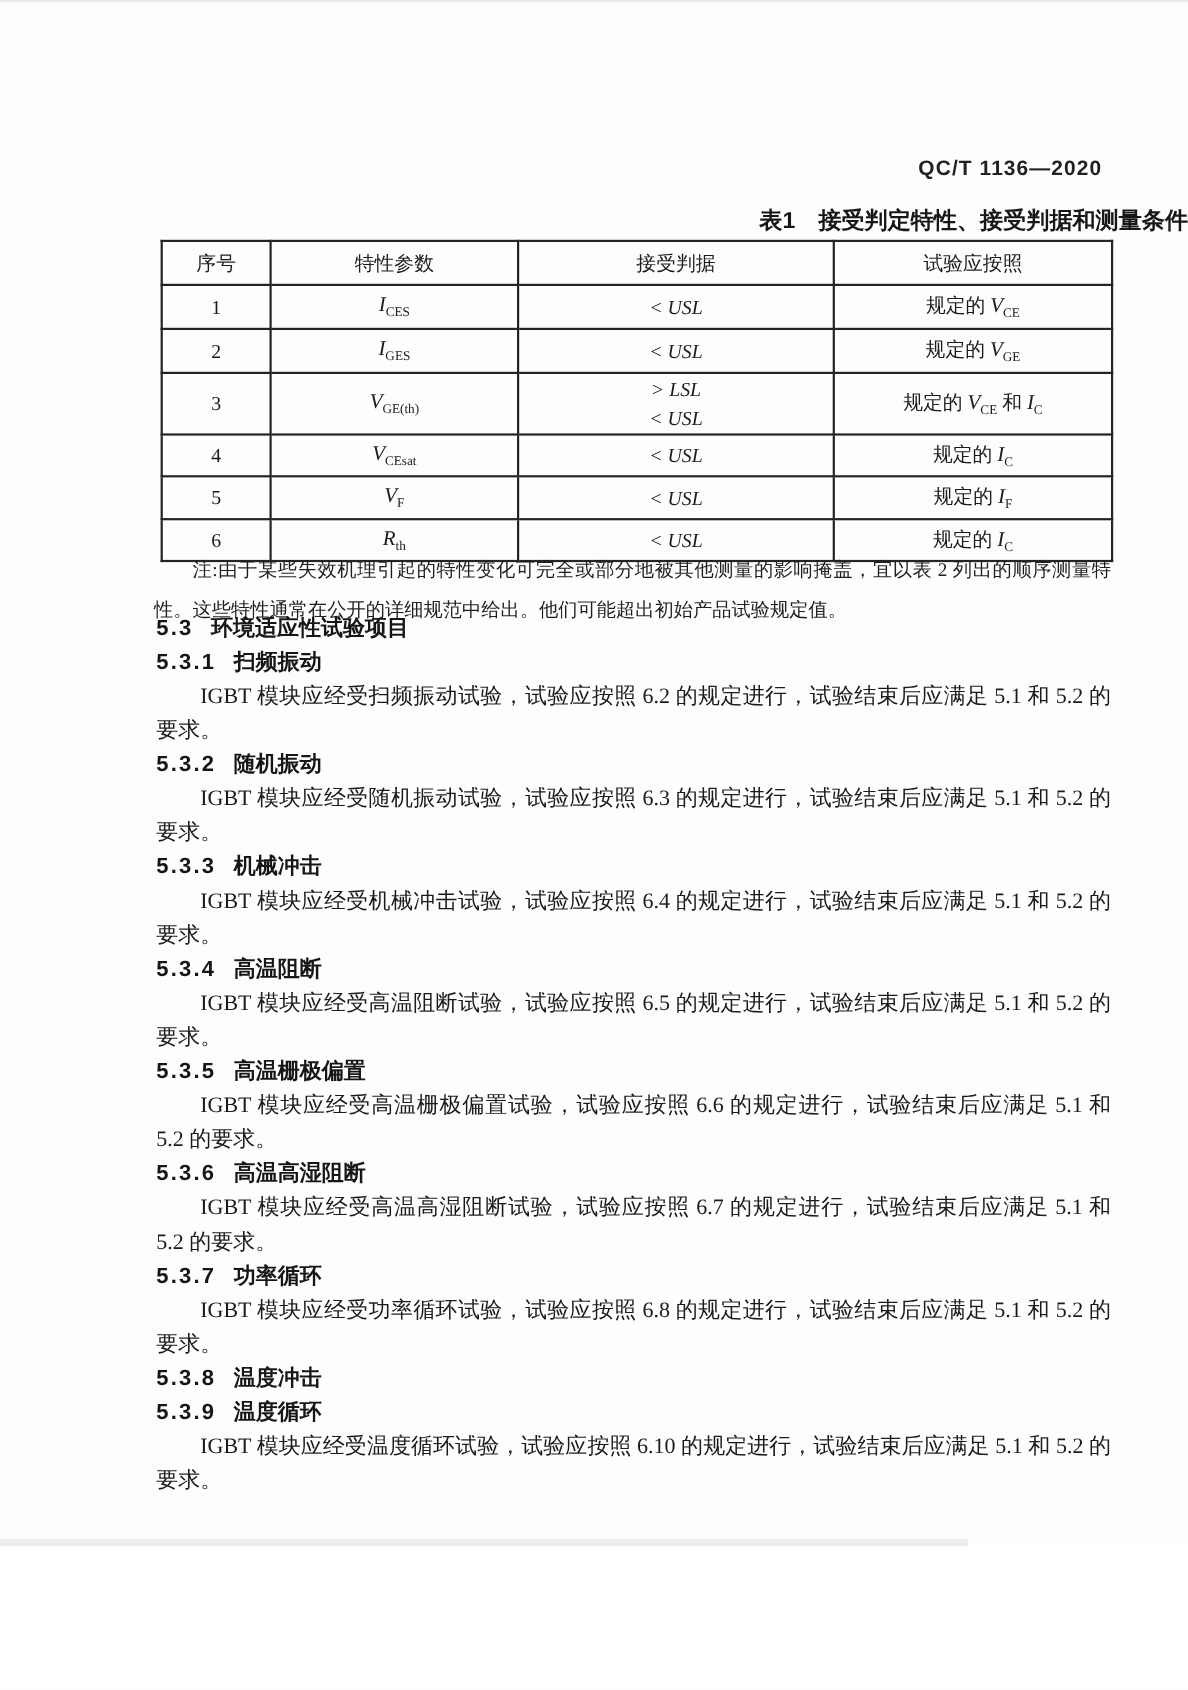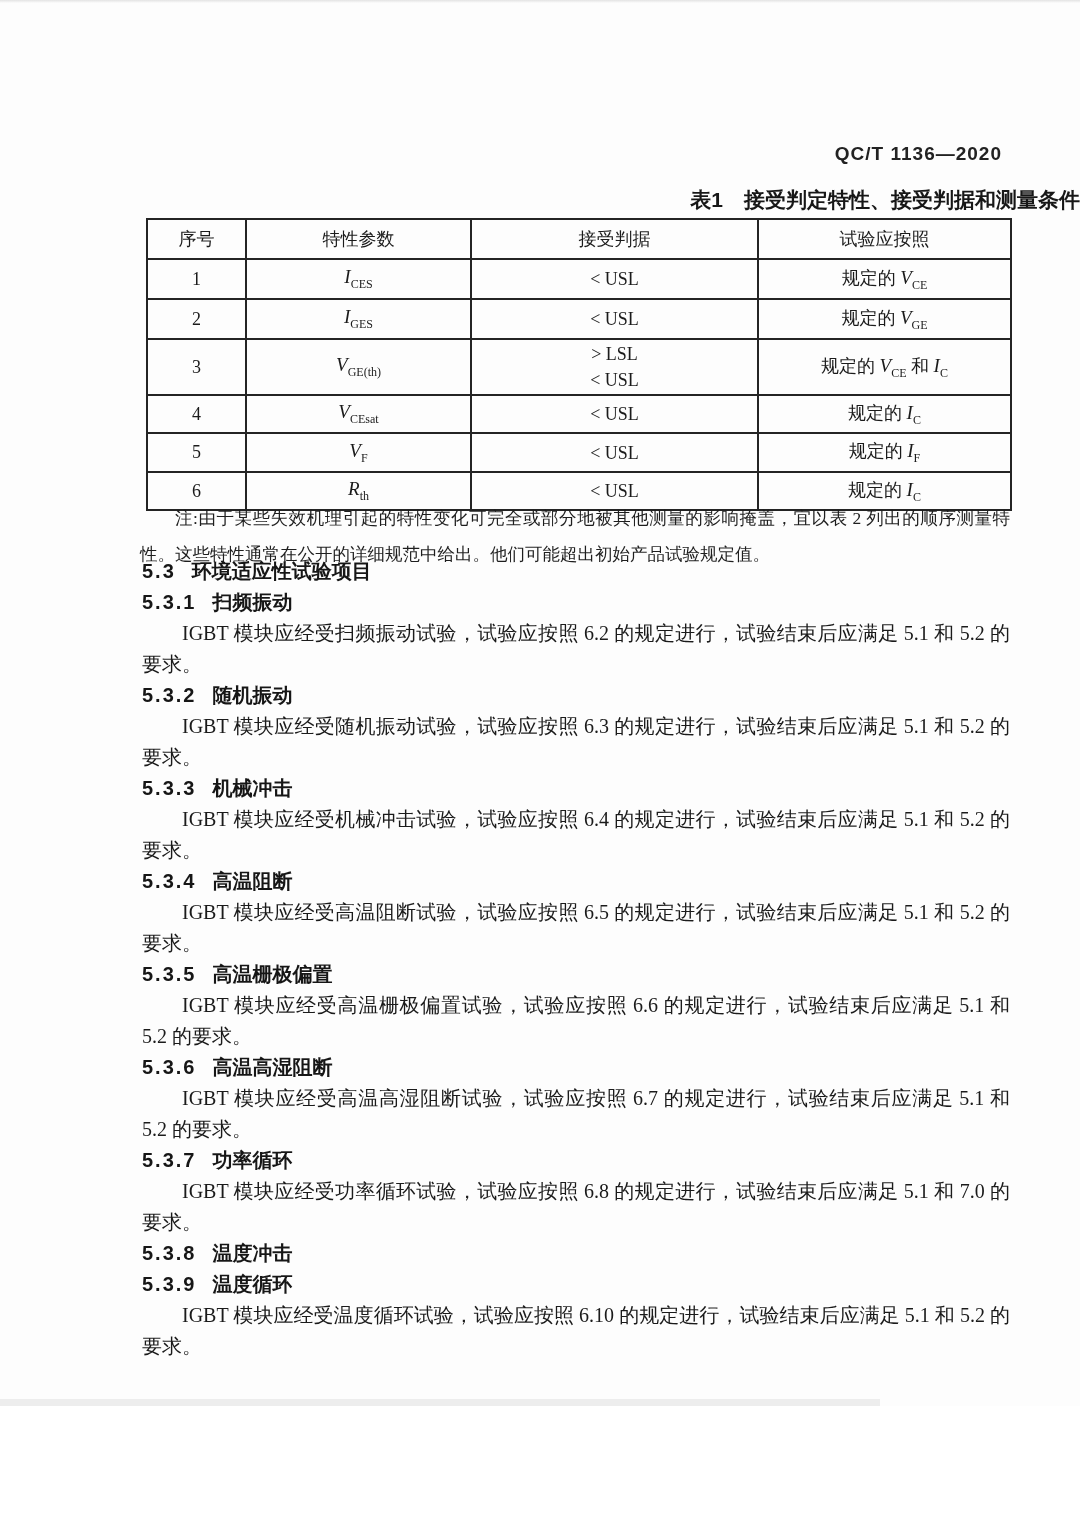--- a/index.html
+++ b/index.html
@@ -27,21 +27,21 @@
     border-collapse:collapse; table-layout:fixed;
     font-size:18px; color:#1b1b1b;
   }
   .acceptance-table td, .acceptance-table th {
     border:2px solid #242424; text-align:center; vertical-align:middle;
     font-weight:normal; padding:0 4px;
   }
   .acceptance-table th { font-size:18px; }
   .acceptance-table i { font-family:"Liberation Serif", serif; font-style:italic; font-size:19px; }
   .acceptance-table sub { font-size:12px; font-style:normal; }
-  .crit-line { line-height:26px; }
+  .crit-line { line-height:26px;font-style:italic; }
 
   .table-note {
     position:absolute; top:500px; left:140px; width:870px;
     font-size:17.5px; line-height:36px; text-align:justify; text-indent:2em; color:#1e1e1e;
   }
 
   .body-flow { position:absolute; top:556px; left:142px; width:868px; }
   .sec-h {
     font-family:"Liberation Sans", sans-serif; font-weight:bold;
     font-size:20px; line-height:31px; color:#161616;
@@ -147,21 +147,21 @@
       <p class="sec-p">IGBT 模块应经受随机振动试验，试验应按照 6.3 的规定进行，试验结束后应满足 5.1 和 5.2 的要求。</p>
       <div class="sec-h"><span class="sec-no">5.3.3</span><span>机械冲击</span></div>
       <p class="sec-p">IGBT 模块应经受机械冲击试验，试验应按照 6.4 的规定进行，试验结束后应满足 5.1 和 5.2 的要求。</p>
       <div class="sec-h"><span class="sec-no">5.3.4</span><span>高温阻断</span></div>
       <p class="sec-p">IGBT 模块应经受高温阻断试验，试验应按照 6.5 的规定进行，试验结束后应满足 5.1 和 5.2 的要求。</p>
       <div class="sec-h"><span class="sec-no">5.3.5</span><span>高温栅极偏置</span></div>
       <p class="sec-p">IGBT 模块应经受高温栅极偏置试验，试验应按照 6.6 的规定进行，试验结束后应满足 5.1 和 5.2 的要求。</p>
       <div class="sec-h"><span class="sec-no">5.3.6</span><span>高温高湿阻断</span></div>
       <p class="sec-p">IGBT 模块应经受高温高湿阻断试验，试验应按照 6.7 的规定进行，试验结束后应满足 5.1 和 5.2 的要求。</p>
       <div class="sec-h"><span class="sec-no">5.3.7</span><span>功率循环</span></div>
-      <p class="sec-p">IGBT 模块应经受功率循环试验，试验应按照 6.8 的规定进行，试验结束后应满足 5.1 和 7.0 的要求。</p>
+      <p class="sec-p">IGBT 模块应经受功率循环试验，试验应按照 6.8 的规定进行，试验结束后应满足 5.1 和 5.2 的要求。</p>
       <div class="sec-h"><span class="sec-no">5.3.8</span><span>温度冲击</span></div>
       <div class="sec-h"><span class="sec-no">5.3.9</span><span>温度循环</span></div>
       <p class="sec-p">IGBT 模块应经受温度循环试验，试验应按照 6.10 的规定进行，试验结束后应满足 5.1 和 5.2 的要求。</p>
     </div>
 
   <div class="page-number">3</div>
   <div class="watermark">知乎 @爱在七夕时</div>
 
   <div class="edge-bottom"></div>
 </div>

